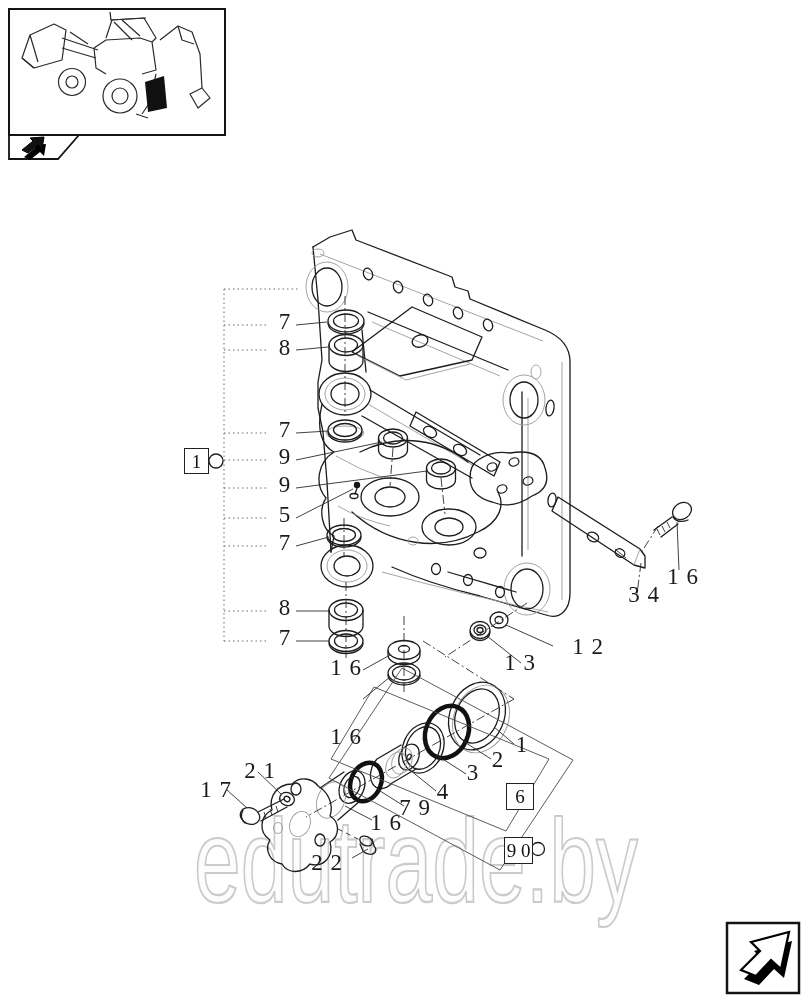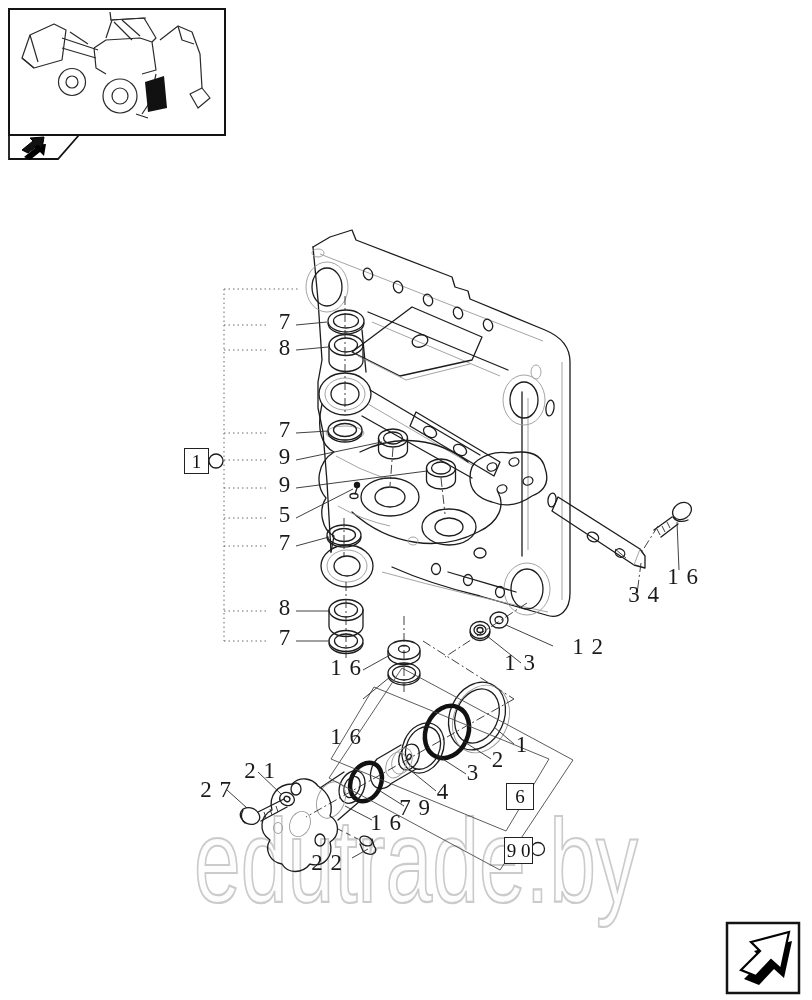--- a/index.html
+++ b/index.html
@@ -290,21 +290,21 @@
   <span class="callout" style="left:683px;top:588px">1 6</span>
   <span class="callout" style="left:644px;top:606px">3 4</span>
   <span class="callout" style="left:522px;top:756px">1</span>
   <span class="callout" style="left:498px;top:771px">2</span>
   <span class="callout" style="left:473px;top:784px">3</span>
   <span class="callout" style="left:443px;top:803px">4</span>
   <span class="callout" style="left:415px;top:819px">7 9</span>
   <span class="callout" style="left:386px;top:834px">1 6</span>
   <span class="callout" style="left:327px;top:874px">2 2</span>
   <span class="callout" style="left:260px;top:782px">2 1</span>
-  <span class="callout" style="left:216px;top:801px">2 7</span>
+  <span class="callout" style="left:216px;top:801px">1 7</span>
 </div>
 
 <div class="refbox" style="left:184px;top:448px;width:23px;height:24px">1</div>
 <div class="refbox" style="left:506px;top:783px;width:26px;height:25px">6</div>
 <div class="refbox" style="left:504px;top:837px;width:27px;height:25px">9 0</div>
 
 <div id="thumb-box">
   <svg width="214" height="124">
     <g stroke="#2a2a2a" stroke-width="1.2" fill="none" stroke-linejoin="round">
 

